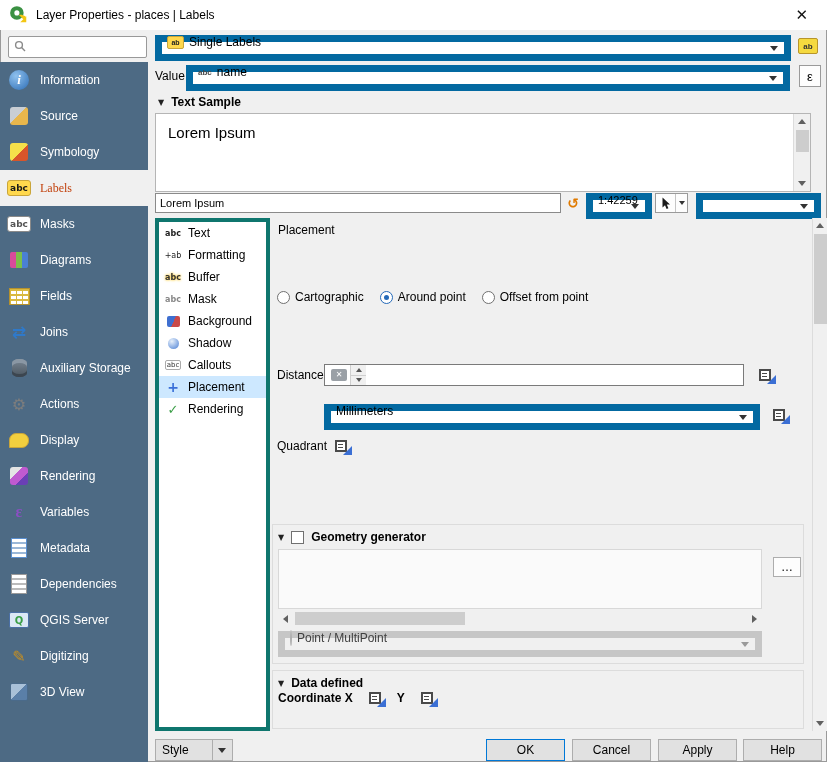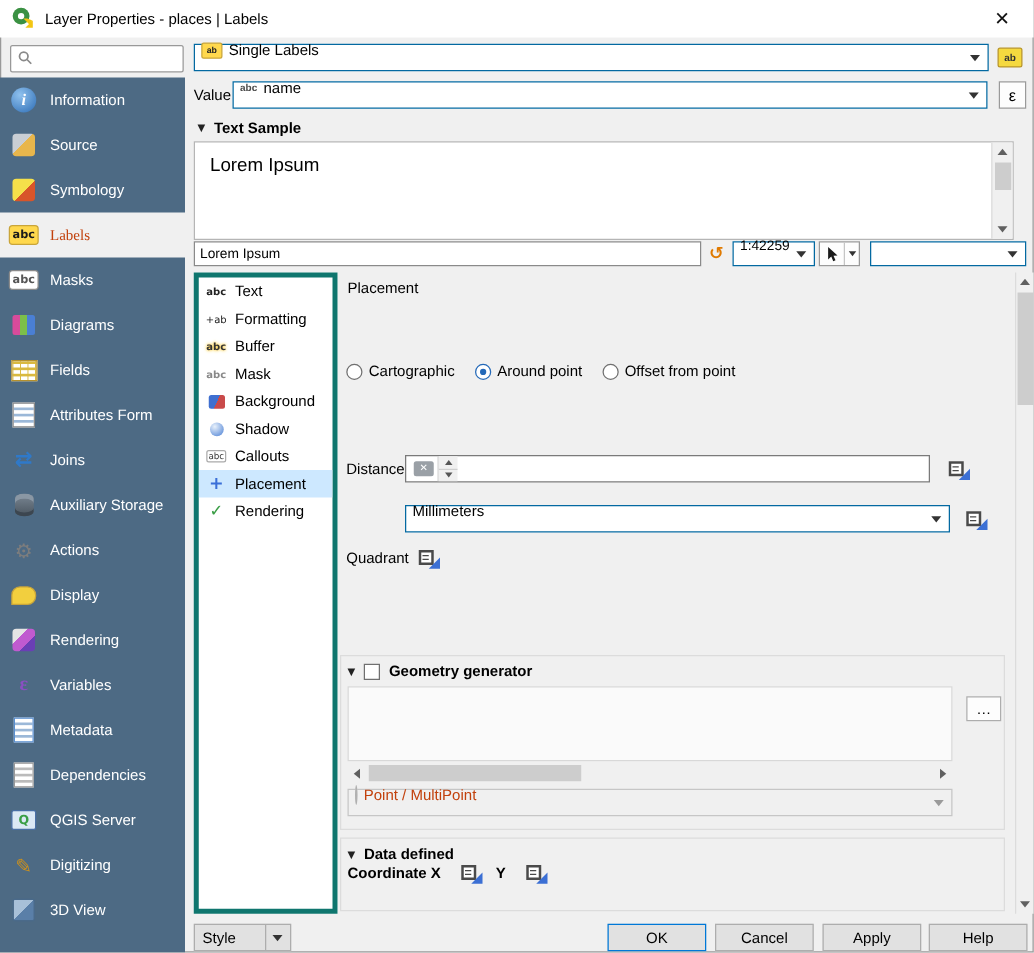--- a/index.html
+++ b/index.html
@@ -65,25 +65,25 @@
   [data-name="dependencies-icon"]::before{content:"";width:14px;height:18px;background-color:#fff;border:1px solid #999;
      background-image:linear-gradient(#bbb 2px,transparent 2px);background-size:100% 5px;background-position:0 3px;}
   [data-name="legend-icon"]::before{content:"≡";font-size:18px;font-weight:bold;color:#b5912e;}
   [data-name="qgis-server-icon"]::before{content:"Q";width:18px;height:14px;background:#dce8f5;border:1px solid #4a6fa5;
      border-radius:2px;color:#3a9e46;font-size:10px;font-weight:bold;display:flex;align-items:center;justify-content:center;}
   [data-name="digitizing-icon"]::before{content:"✎";font-size:16px;color:#c98f1e;}
   [data-name="view-3d-icon"]::before{content:"";width:16px;height:16px;border:1px solid #4a6a8a;border-radius:2px;
      background:linear-gradient(135deg,#a8c0d8 50%,#5a7fa8 50%);}
 
   
-  .combo{position:absolute;background:#fff;border:1px solid #0369a1;display:flex;align-items:center;
+  .combo{position:absolute;background:#fff;border:7px solid #0369a1;display:flex;align-items:center;
          gap:5px;padding:0 18px 12px 5px;white-space:nowrap;}
   .combo .arrow{position:absolute;right:6px;top:50%;margin-top:-2px;width:0;height:0;
                 border-left:4px solid transparent;border-right:4px solid transparent;border-top:5px solid #333;}
-  .combo.disabled{background:#f0f0f0;border-color:#c6c6c6;color:#c2410c;}
+  .combo.disabled{background:#f0f0f0;border-color:#c6c6c6;color:#404040;}
   .combo.disabled .arrow{border-top-color:#9a9a9a;}
   .flat-btn{position:absolute;background:transparent;border:0;padding:0;display:flex;
             align-items:center;justify-content:center;}
   .push-btn{position:absolute;background:#e1e1e1;border:1px solid #adadad;display:flex;align-items:center;
             justify-content:center;font-family:"Liberation Sans",sans-serif;font-size:12px;padding:0;}
   .tri-glyph{font-family:"DejaVu Sans",sans-serif;font-size:8px;color:#222;}
   .section-title{font-weight:bold;}
 
   
   .label-type-combo{left:155px;top:35px;width:636px;height:22px;}
@@ -258,24 +258,20 @@
       <span class="sb-label" data-name="sidebar-item-label">Masks</span>
     </div>
     <div class="sb-item" data-name="sidebar-item-diagrams">
       <span class="sb-icon" data-name="diagrams-icon"></span>
       <span class="sb-label" data-name="sidebar-item-label">Diagrams</span>
     </div>
     <div class="sb-item" data-name="sidebar-item-fields">
       <span class="sb-icon" data-name="fields-icon"></span>
       <span class="sb-label" data-name="sidebar-item-label">Fields</span>
     </div>
-    <div class="sb-item" data-name="sidebar-item-attributes-form">
-      <span class="sb-icon" data-name="attributes-form-icon"></span>
-      <span class="sb-label" data-name="sidebar-item-label">Attributes Form</span>
-    </div>
     <div class="sb-item" data-name="sidebar-item-joins">
       <span class="sb-icon" data-name="joins-icon"></span>
       <span class="sb-label" data-name="sidebar-item-label">Joins</span>
     </div>
     <div class="sb-item" data-name="sidebar-item-auxiliary-storage">
       <span class="sb-icon" data-name="auxiliary-storage-icon"></span>
       <span class="sb-label" data-name="sidebar-item-label">Auxiliary Storage</span>
     </div>
     <div class="sb-item" data-name="sidebar-item-actions">
       <span class="sb-icon" data-name="actions-icon"></span>

